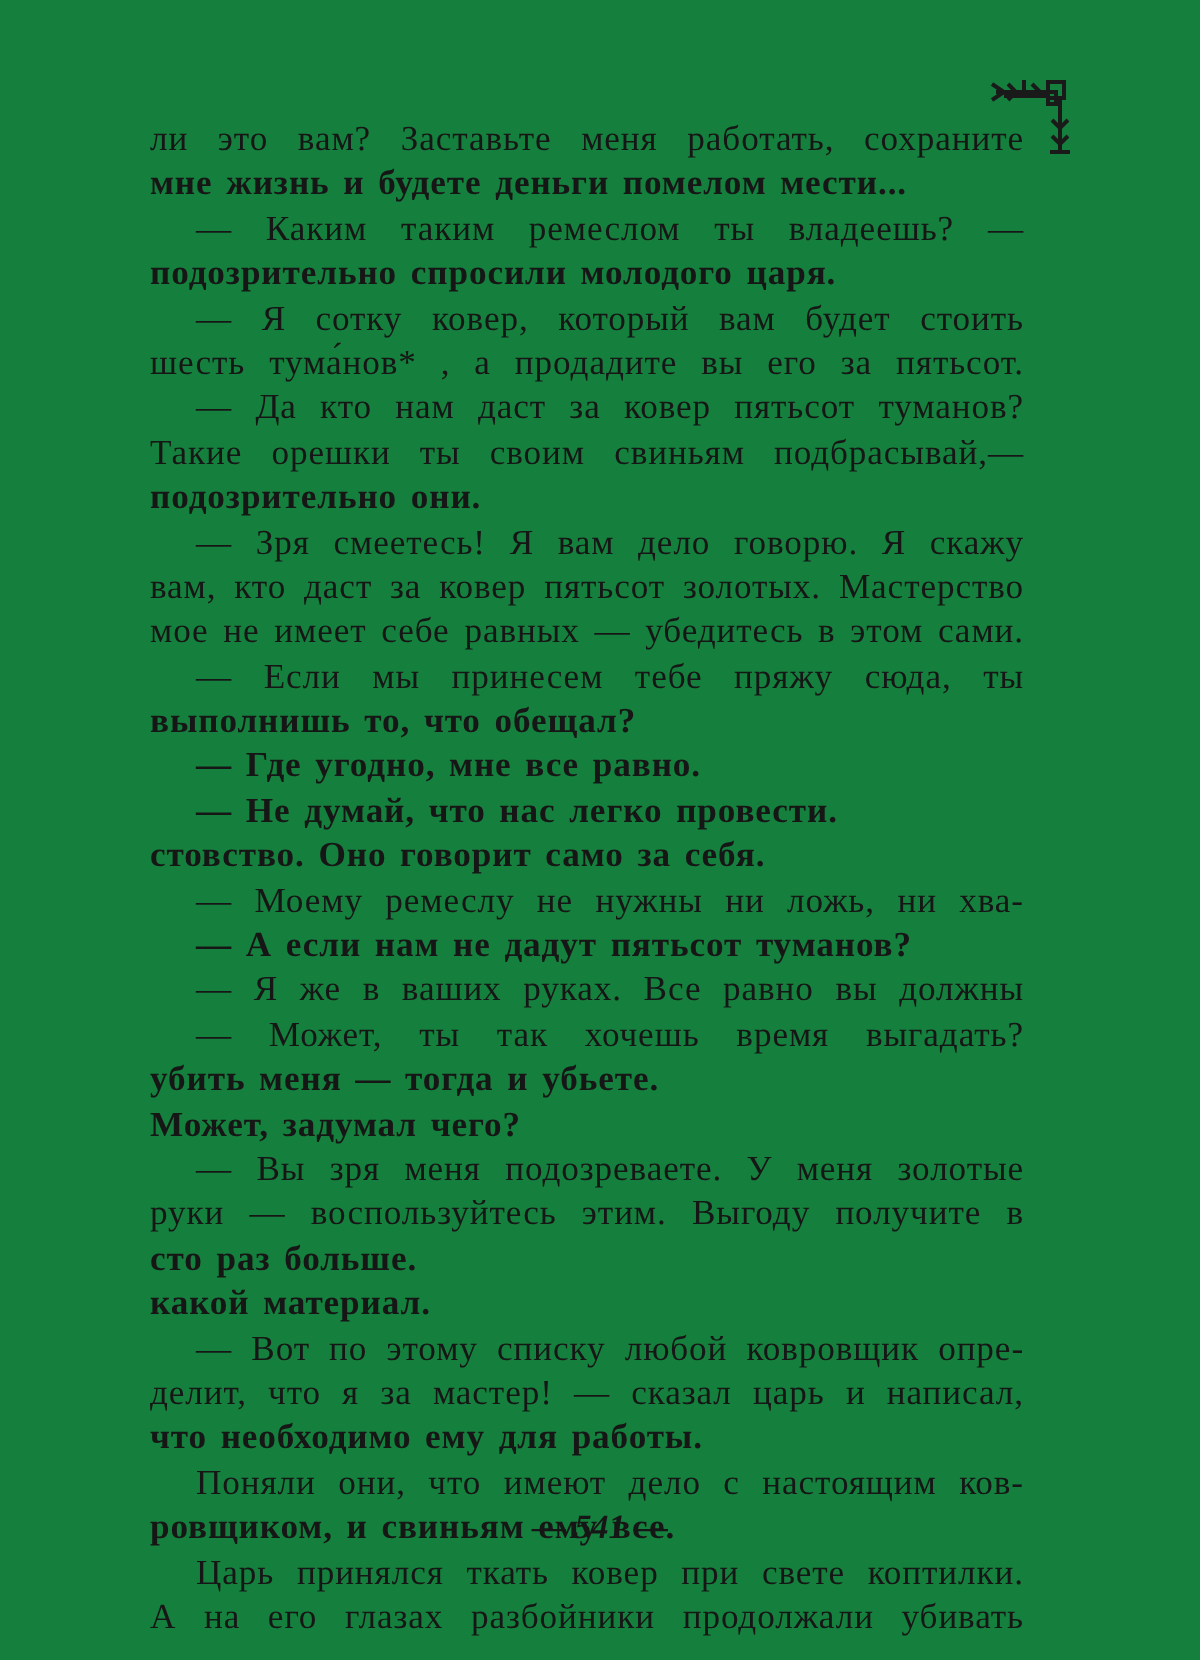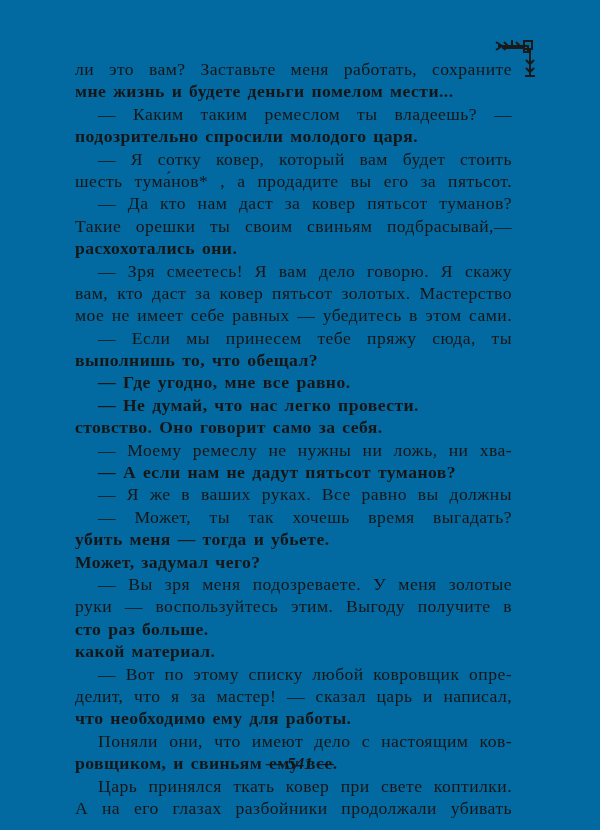--- a/index.html
+++ b/index.html
@@ -1,19 +1,19 @@
 <!DOCTYPE html>
 <html><head>
 <meta charset="utf-8">
 <style>
   html, body { margin: 0; padding: 0; background: #ffffff; }
   body { width: 600px; height: 830px; position: relative; overflow: hidden; }
   .page {
     position: absolute; left: 0; top: 0; width: 600px; height: 830px;
-    background: #0369a1;
+    background: #15803d;
   }
   .ornament {
     position: absolute; left: 494px; top: 38px; width: 44px; height: 40px;
   }
   .text {
     position: absolute; left: 75px; top: 58px; width: 437px;
     font-family: "Liberation Serif", "DejaVu Serif", serif;
     font-size: 17.6px; line-height: 22.4px; color: #161616;
     letter-spacing: 0.45px; word-spacing: 2px;
   }
@@ -47,21 +47,21 @@
 
   <div class="text" id="text">
       <span class="line">ли это вам? Заставьте меня работать, сохраните</span>
       <span class="line last">мне жизнь и будете деньги помелом мести...</span>
       <span class="line indent">— Каким таким ремеслом ты владеешь? —</span>
       <span class="line last">подозрительно спросили молодого царя.</span>
       <span class="line indent">— Я сотку ковер, который вам будет стоить</span>
       <span class="line">шесть тума́нов* , а продадите вы его за пятьсот.</span>
       <span class="line indent">— Да кто нам даст за ковер пятьсот туманов?</span>
       <span class="line">Такие орешки ты своим свиньям подбрасывай,—</span>
-      <span class="line last">расхохотались они.</span>
+      <span class="line last">подозрительно они.</span>
       <span class="line indent">— Зря смеетесь! Я вам дело говорю. Я скажу</span>
       <span class="line">вам, кто даст за ковер пятьсот золотых. Мастерство</span>
       <span class="line">мое не имеет себе равных — убедитесь в этом сами.</span>
       <span class="line indent">— Если мы принесем тебе пряжу сюда, ты</span>
       <span class="line last">выполнишь то, что обещал?</span>
       <span class="line indent last">— Где угодно, мне все равно.</span>
       <span class="line indent last">— Не думай, что нас легко провести.</span>
       <span class="line last">стовство. Оно говорит само за себя.</span>
       <span class="line indent">— Моему ремеслу не нужны ни ложь, ни хва-</span>
       <span class="line indent last">— А если нам не дадут пятьсот туманов?</span>

